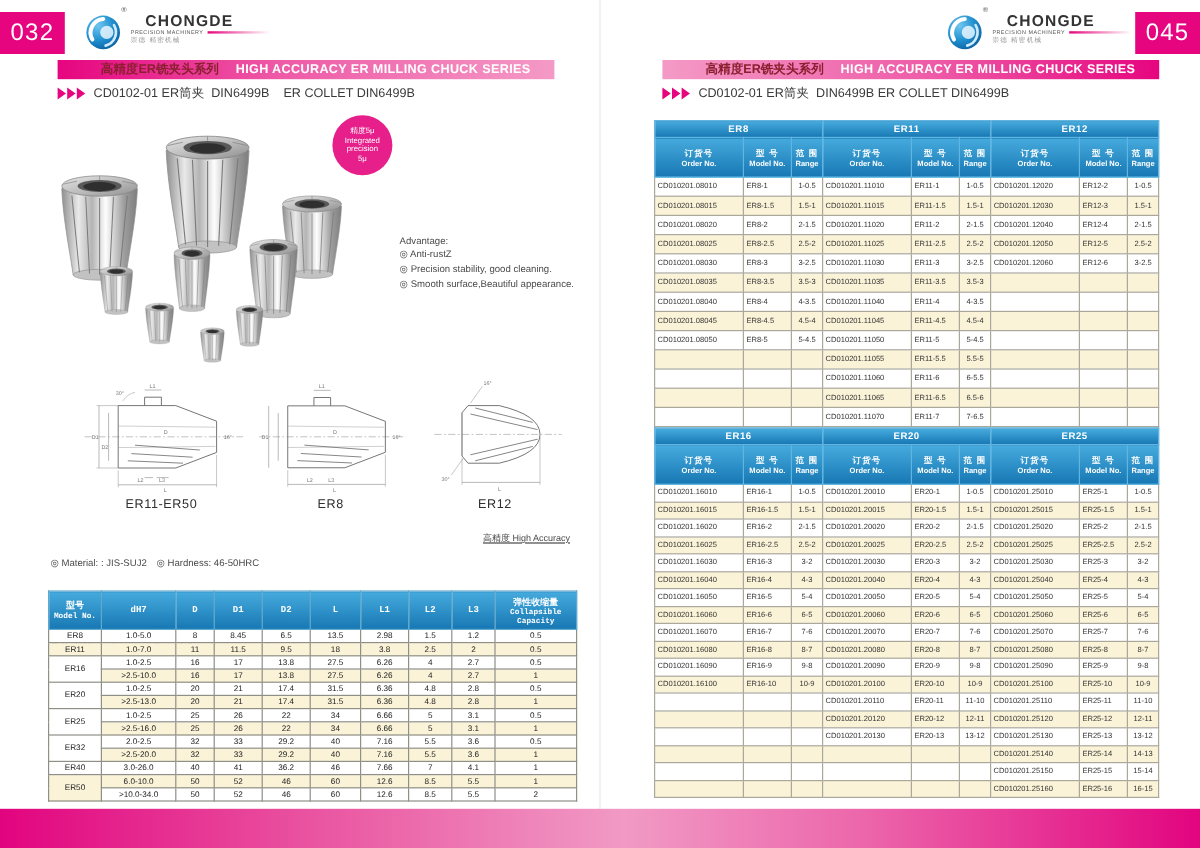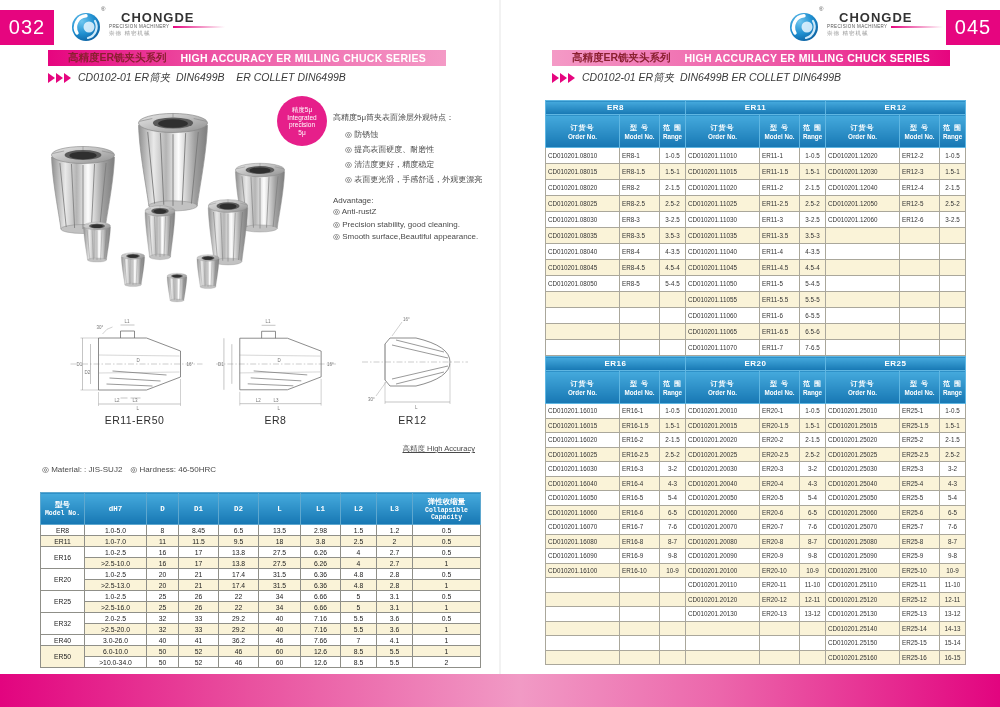--- a/index.html
+++ b/index.html
@@ -17,28 +17,28 @@
   .logo{display:flex;align-items:flex-start;}
   .logo .btxt{margin-left:5px;position:relative;padding-top:4px;}
   .logo .brand{font-size:13px;font-weight:bold;color:#333;letter-spacing:1px;line-height:12px;padding-left:12px;}
   .logo .reg{position:absolute;top:-2px;left:-8px;font-size:6px;color:#555;}
   .logo .subrow{display:flex;align-items:center;}
   .logo .sub{font-size:4.5px;color:#555;letter-spacing:.4px;white-space:nowrap;}
   .logo .rule{height:2px;width:52px;margin-left:3px;background:linear-gradient(90deg,#e6057f,#f7b8d8 70%,rgba(247,184,216,0));}
   .logo .cn{font-size:5.5px;color:#999;margin-top:1px;letter-spacing:1px;}
 
   
-  .banner{height:16px;display:flex;align-items:center;justify-content:center;gap:14px;white-space:pre;}
+  .banner{height:16px;display:flex;align-items:center;justify-content:center;gap:14px;white-space:pre;padding-left:16px;}
   .banner .bcn{font-size:10.5px;font-weight:bold;color:#8a1f2f;}
   .banner .ben{font-size:10.5px;font-weight:bold;color:#ffffff;letter-spacing:.3px;}
   #banner-left{left:48px;top:50px;width:398px;background:linear-gradient(90deg,#e6057f,#ee5aa7 45%,#f49ac6);}
   #banner-right{left:552px;top:50px;width:398px;background:linear-gradient(90deg,#f49ac6,#ee5aa7 55%,#e6057f);}
 
   
-  .subrow2{display:flex;align-items:center;height:14px;font-style:italic;}
+  .subrow2{display:flex;align-items:center;height:14px;}
   .chevs{display:flex;margin-right:6px;}
   .chev{width:0;height:0;border-top:5px solid transparent;border-bottom:5px solid transparent;
         border-left:7px solid #e6057f;margin-right:1px;}
   .subtxt{font-size:10.5px;color:#3a3a3a;white-space:pre;}
   #subtitle-left{left:48px;top:71px;}
   #subtitle-right{left:552px;top:71px;}
 
   
   #badge{left:277px;top:96px;width:50px;height:50px;border-radius:50%;background:#e61f8a;
          color:#fff;display:flex;flex-direction:column;align-items:center;justify-content:center;
@@ -189,27 +189,20 @@
     <use href="#collet" transform="translate(147,188) scale(0.33,0.33)"></use>
   </svg>
 
   <div id="badge" class="abs">
     <div>精度5μ</div>
     <div>Integrated</div>
     <div>precision</div>
     <div>5μ</div>
   </div>
 
-  <div id="features" class="abs">
-    <div class="ft">高精度5μ筒夹表面涂层外观特点：</div>
-    <div class="fi">◎ 防锈蚀</div>
-    <div class="fi">◎ 提高表面硬度、耐磨性</div>
-    <div class="fi">◎ 清洁度更好，精度稳定</div>
-    <div class="fi">◎ 表面更光滑，手感舒适，外观更漂亮</div>
-  </div>
 
   <div id="advantage" class="abs">
     <div class="at">Advantage:</div>
     <div class="ai">◎ Anti-rustZ</div>
     <div class="ai">◎ Precision stability, good cleaning.</div>
     <div class="ai">◎ Smooth surface,Beautiful appearance.</div>
   </div>
 
   <svg class="abs" style="left:52px;top:316px;" width="165" height="96" viewBox="0 0 160 96">
     <line x1="16" y1="48" x2="148" y2="48" stroke="#9a9a9a" stroke-width="0.5" stroke-dasharray="6 2 1.5 2"></line>

